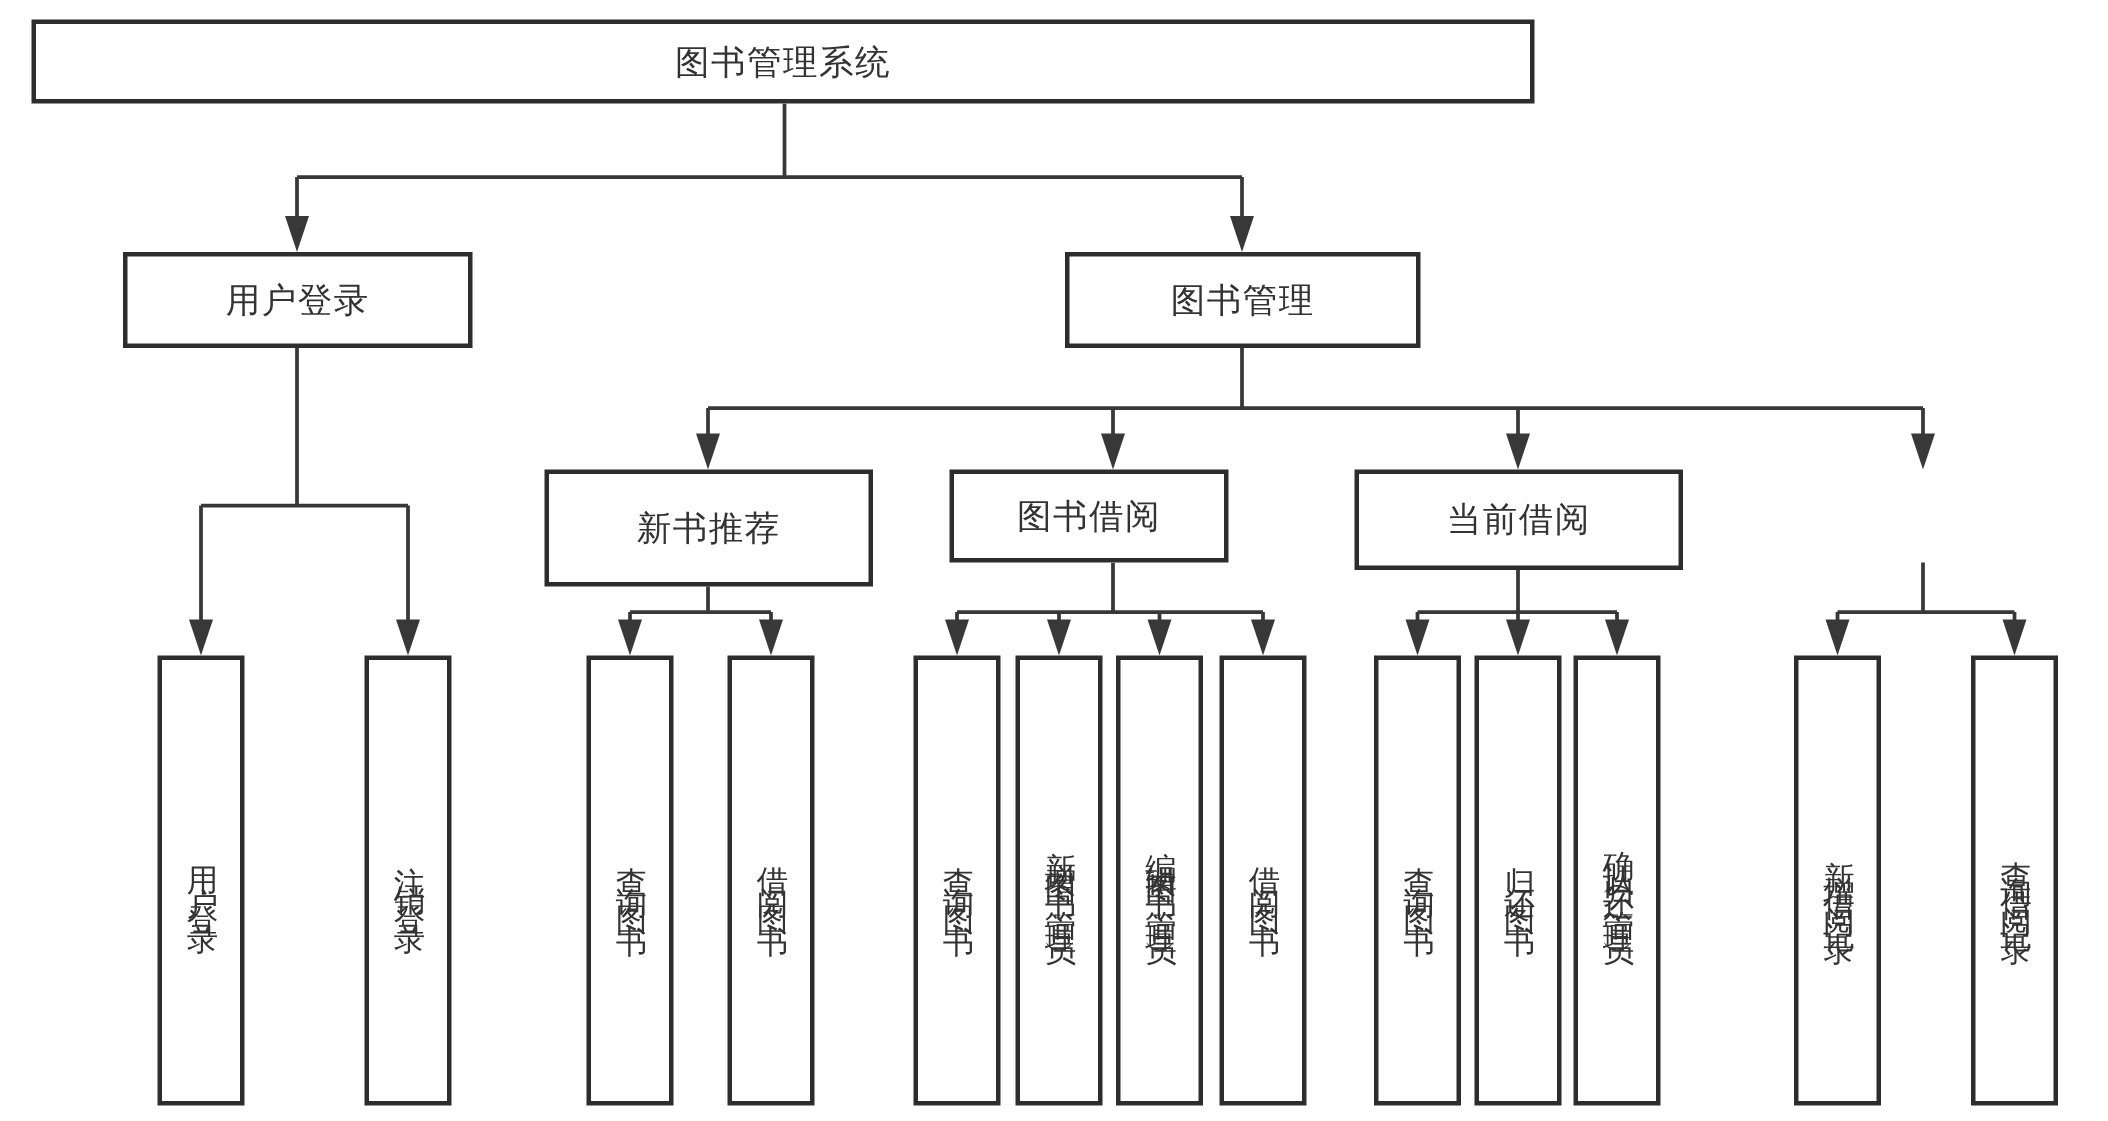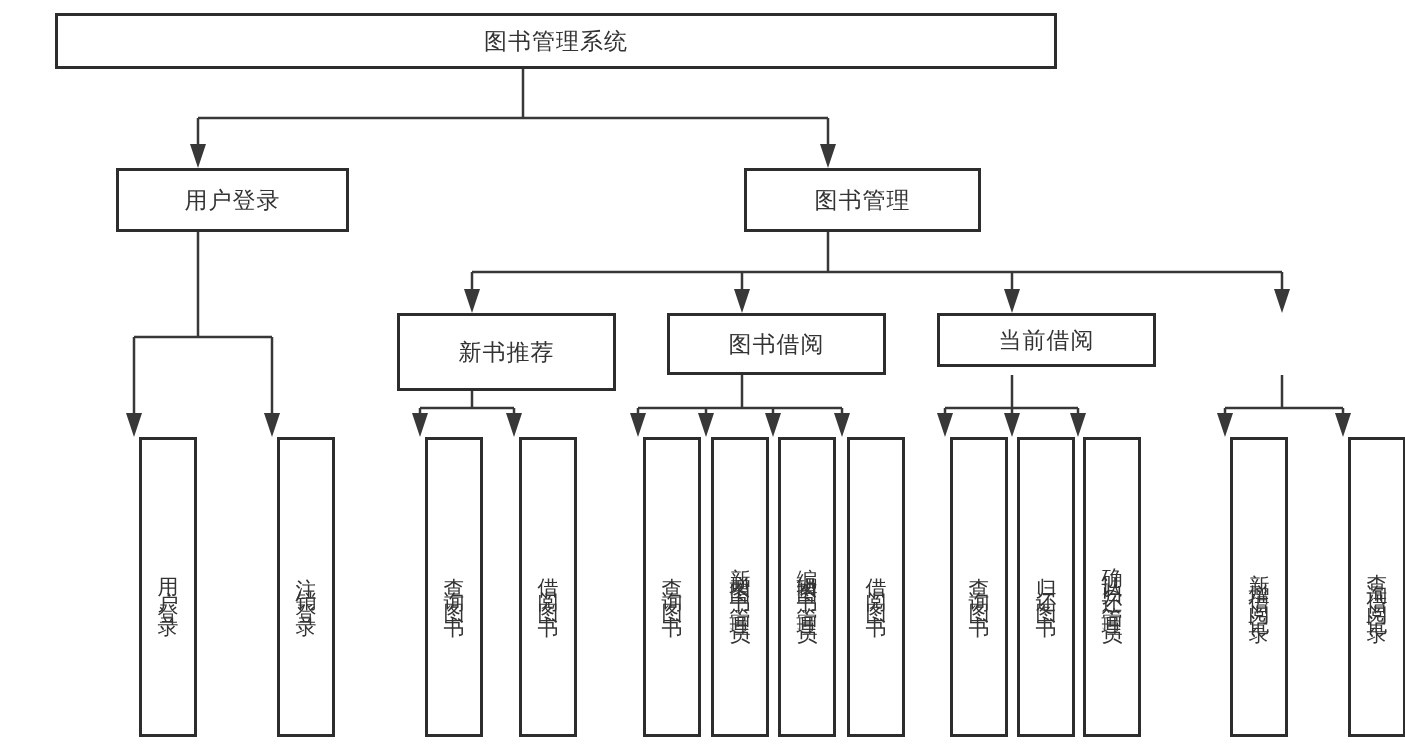--- a/index.html
+++ b/index.html
@@ -15,21 +15,20 @@
   .node {
     position: absolute;
     box-sizing: border-box;
     border: 3px solid #2d2d2d;
     background: #ffffff;
     display: flex;
     align-items: center;
     justify-content: center;
     color: #333333;
     z-index: 2;
-    margin-left: 34px;
   }
   .h-node { font-size: 23px; letter-spacing: 1px; }
   .v-node {
     top: 437px;
     width: 58px;
     height: 300px;
     font-size: 21px;
   }
   .v-node span {
     writing-mode: vertical-rl;
@@ -103,24 +102,24 @@
   <div class="node h-node" style="left:82px; top:168px; width:233px; height:64px;">
     <span>用户登录</span>
   </div>
   <div class="node h-node" style="left:710px; top:168px; width:237px; height:64px;">
     <span>图书管理</span>
   </div>
 
   <div class="node h-node" style="left:363px; top:313px; width:219px; height:78px;">
     <span>新书推荐</span>
   </div>
-  <div class="node h-node" style="left:633px; top:313px; width:219px; height:62px;">
+  <div class="node h-node" style="left:633px; top:313px; width:186px; height:62px;">
     <span>图书借阅</span>
   </div>
-  <div class="node h-node" style="left:903px; top:313px; width:219px; height:54px;">
+  <div class="node h-node" style="left:903px; top:313px; width:219px; height:67px;">
     <span>当前借阅</span>
   </div>
 
   <div class="node v-node sp4" style="left:105px;">
     <span>用户登录</span>
   </div>
   <div class="node v-node sp4" style="left:243px;">
     <span>注销登录</span>
   </div>
 

